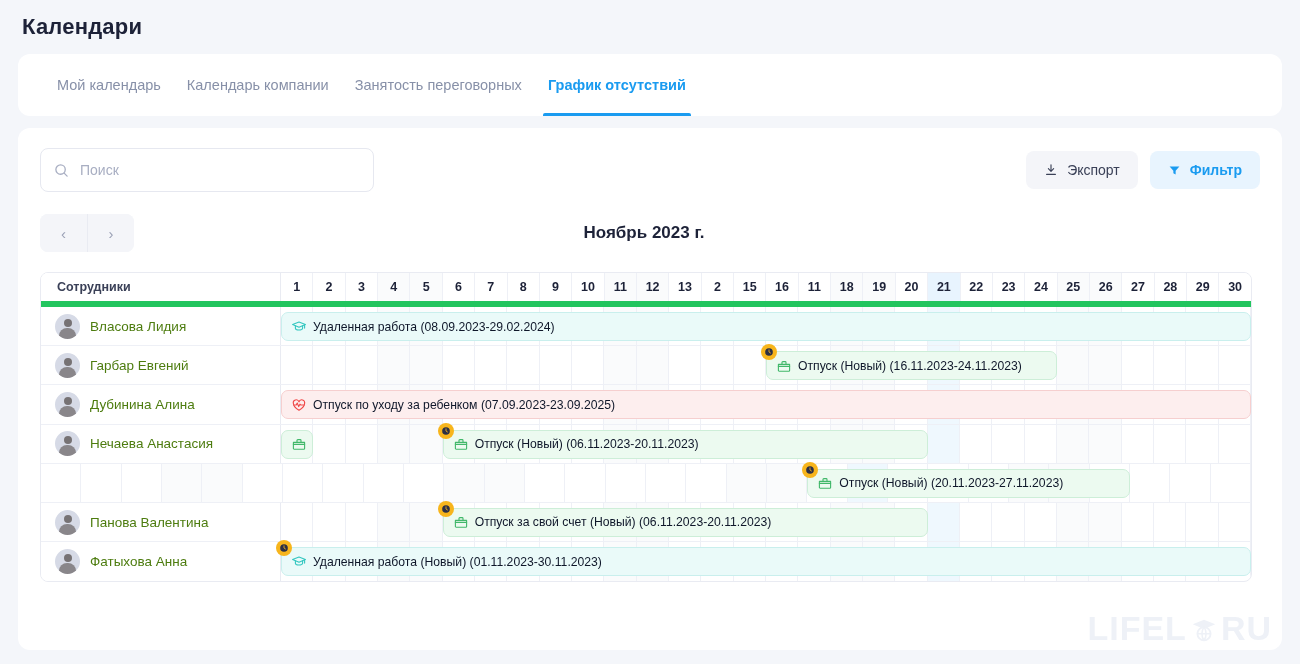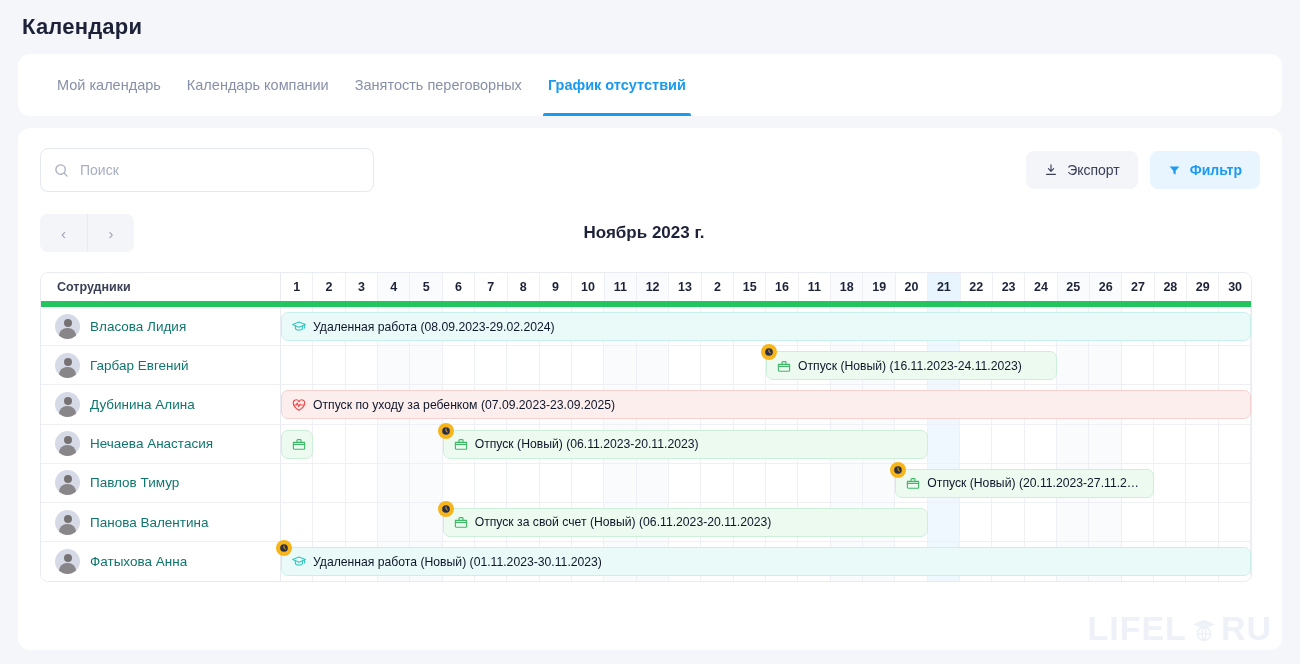--- a/index.html
+++ b/index.html
@@ -127,21 +127,21 @@
     background:#d6dae6; overflow:hidden; position:relative;
   }
   .avatar i{
     position:absolute; left:50%; top:5px; width:8px; height:8px;
     margin-left:-4px; border-radius:50%; background:rgba(60,50,45,.62);
   }
   .avatar b{
     position:absolute; left:50%; top:14px; width:17px; height:13px;
     margin-left:-8.5px; border-radius:8px 8px 0 0; background:rgba(60,50,45,.5);
   }
-  .ename{ font-size:13.5px; color:#0f766e; white-space:nowrap; }
+  .ename{ font-size:13.5px; color:#4d7c0f; white-space:nowrap; }
 
   .gtrack{ flex:1; position:relative; display:flex; }
   .gcol{ flex:1; border-right:1px solid #eef0f6; }
   .gcol:last-child{ border-right:none; }
   .gcol.we{ background:#fafbfc; }
   .gcol.today{ background:#eff8fe; }
 
   
   .bars{ position:absolute; inset:0; }
   .bar{
@@ -510,27 +510,20 @@
                     <path d="M7.5 8V5.5a1 1 0 011-1h3a1 1 0 011 1V8" fill="none" stroke="#41b86a" stroke-width="1.4" stroke-linecap="round" stroke-linejoin="round"></path>
                     <path d="M3 10.5h14" fill="none" stroke="#41b86a" stroke-width="1.4" stroke-linecap="round" stroke-linejoin="round"></path>
                   </svg>
                 </span>
                 <span class="lbl">Отпуск (Новый) (06.11.2023-20.11.2023)</span>
               </div>
             </div>
           </div>
         </div>
         <div class="grow">
-          <div class="gcell-name">
-            <div class="avatar">
-              <i></i>
-              <b></b>
-            </div>
-            <span class="ename">Павлов Тимур</span>
-          </div>
           <div class="gtrack">
             <div class="gcol"></div>
             <div class="gcol"></div>
             <div class="gcol"></div>
             <div class="gcol we"></div>
             <div class="gcol we"></div>
             <div class="gcol"></div>
             <div class="gcol"></div>
             <div class="gcol"></div>
             <div class="gcol"></div>

